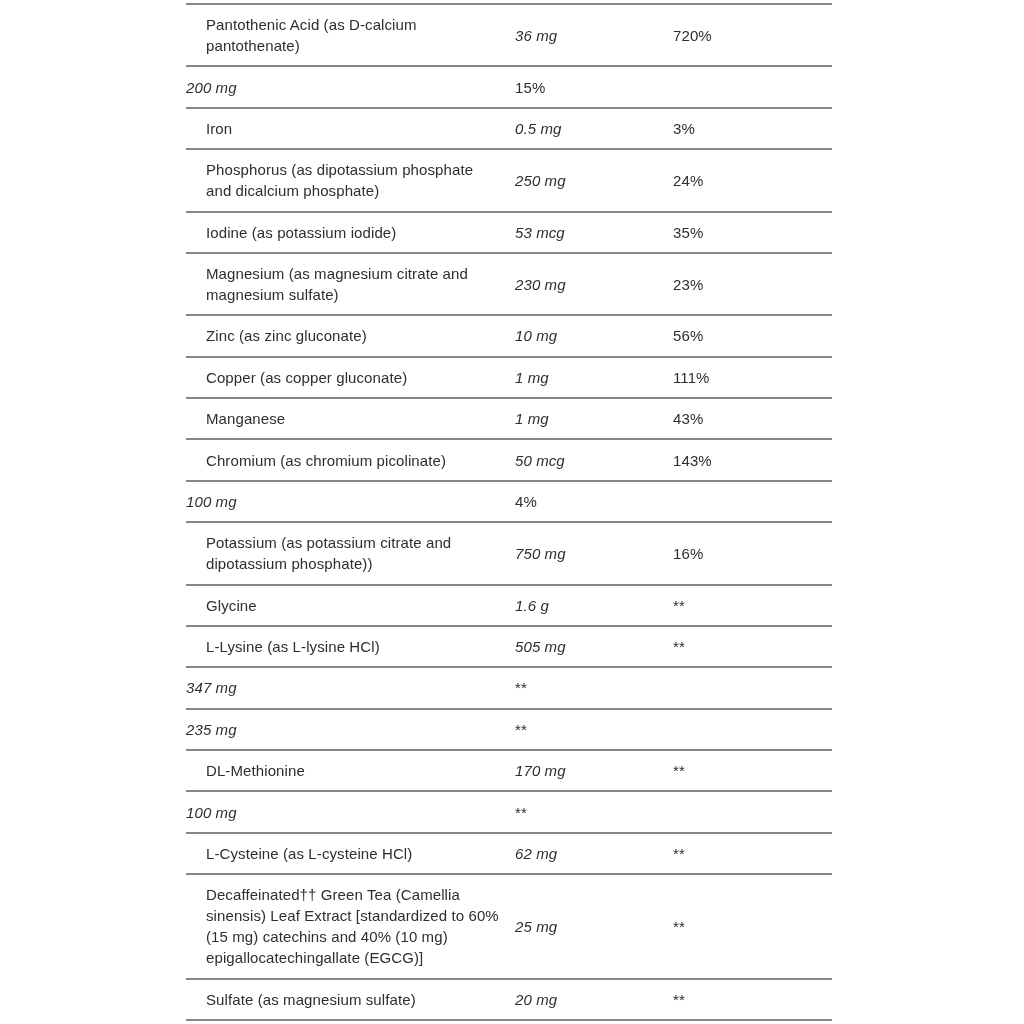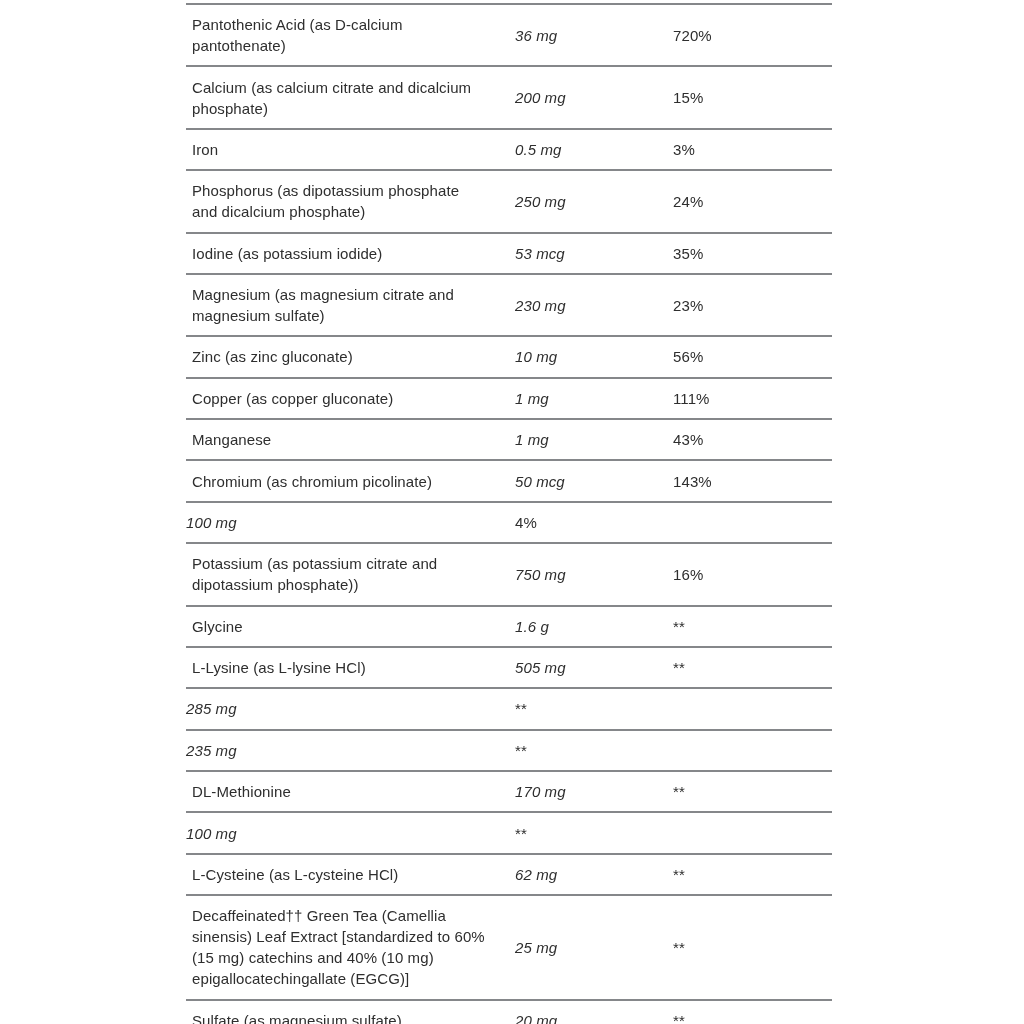--- a/index.html
+++ b/index.html
@@ -30,20 +30,21 @@
     border-bottom: 2px solid #85878a;
     padding: 9.2px 0;
     line-height: 21px;
   }
   .cell {
     letter-spacing: 0.1px;
   }
   .c-name {
     padding-left: 6px;
     white-space: pre-line;
+    margin-left: 14px;
   }
   .c-amount {
     white-space: nowrap;
     font-style: italic;
   }
   .c-dv {
     white-space: nowrap;
   }
 </style>
 </head>
@@ -51,22 +52,20 @@
 
 <div class="facts-table">
   <div class="facts-row">
     <div class="cell c-name">Pantothenic Acid (as D-calcium
 pantothenate)</div>
     <div class="cell c-amount">36 mg</div>
     <div class="cell c-dv">720%</div>
   </div>
 
   <div class="facts-row">
-    <div class="cell c-name">Calcium (as calcium citrate and dicalcium
-phosphate)</div>
     <div class="cell c-amount">200 mg</div>
     <div class="cell c-dv">15%</div>
   </div>
 
   <div class="facts-row">
     <div class="cell c-name">Iron</div>
     <div class="cell c-amount">0.5 mg</div>
     <div class="cell c-dv">3%</div>
   </div>
 
@@ -132,21 +131,21 @@
     <div class="cell c-dv">**</div>
   </div>
 
   <div class="facts-row">
     <div class="cell c-name">L-Lysine (as L-lysine HCl)</div>
     <div class="cell c-amount">505 mg</div>
     <div class="cell c-dv">**</div>
   </div>
 
   <div class="facts-row">
-    <div class="cell c-amount">285 mg</div>
+    <div class="cell c-amount">347 mg</div>
     <div class="cell c-dv">**</div>
   </div>
 
   <div class="facts-row">
     <div class="cell c-amount">235 mg</div>
     <div class="cell c-dv">**</div>
   </div>
 
   <div class="facts-row">
     <div class="cell c-name">DL-Methionine</div>

